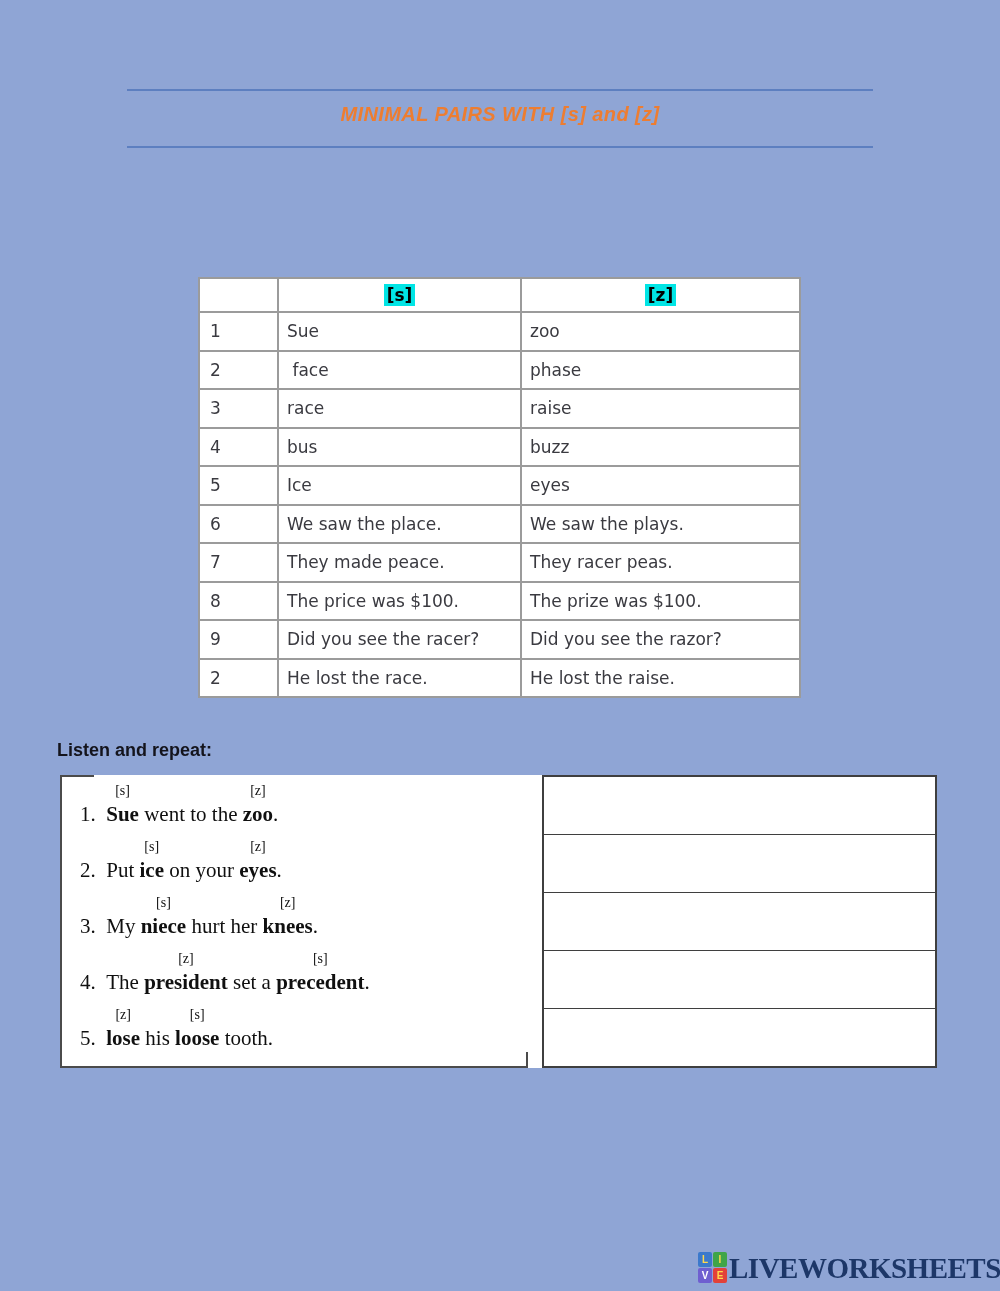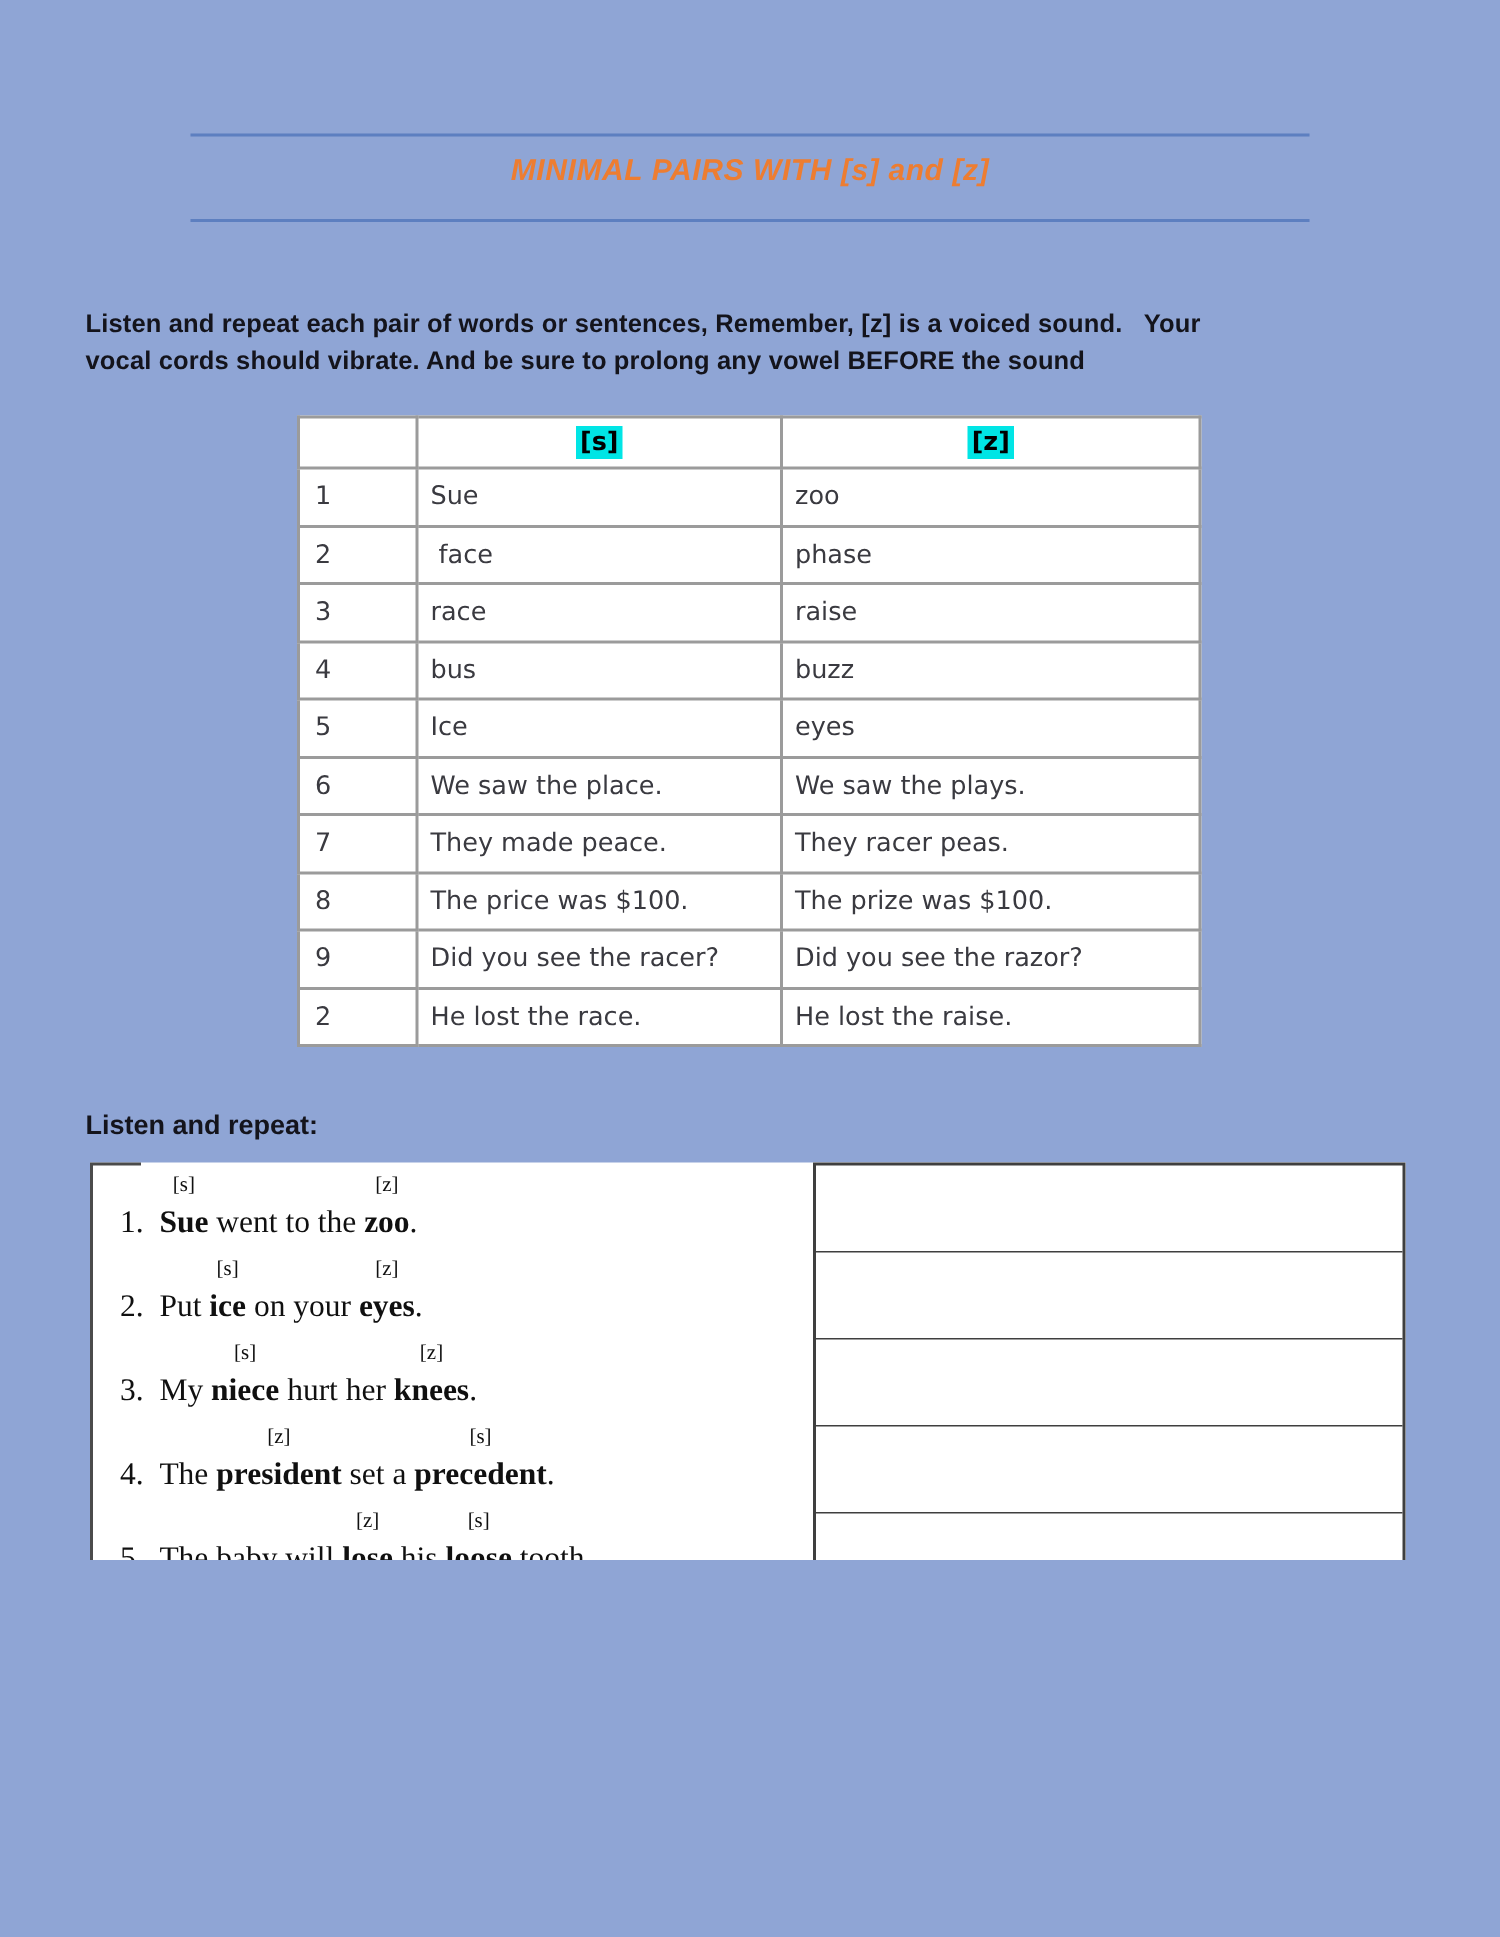--- a/index.html
+++ b/index.html
@@ -1,17 +1,17 @@
 <!DOCTYPE html>
 <html><head>
 <meta charset="utf-8">
 <style>
   html,body { margin:0; padding:0; background:#8fa5d5; }
   #canvas {
-    position:relative; width:1000px; height:1040px; background:#8fa5d5;
+    position:relative; width:1000px; height:1291px; background:#8fa5d5;
     font-family:"Liberation Sans", sans-serif; overflow:hidden;
   }
 
   
   .rule { position:absolute; left:127px; width:746px; height:0; border-top:2px solid #5d7fc0; }
   .page-title {
     position:absolute; left:0; top:103px; width:1000px; text-align:center;
     font-size:20px; font-weight:bold; font-style:italic; color:#ED7D31; letter-spacing:0.4px;
   }
 
@@ -78,22 +78,20 @@
 </style>
 </head>
 <body>
 
 <div id="canvas" style="background: rgb(143, 165, 213);">
 
   <div class="rule" style="top: 89px; border-top-color: rgb(93, 127, 192);"></div>
   <div class="page-title" style="color: rgb(237, 125, 49);">MINIMAL PAIRS WITH [s] and [z]</div>
   <div class="rule" style="top: 146px; border-top-color: rgb(93, 127, 192);"></div>
 
-  <div class="instructions">Listen and repeat each pair of words or sentences, Remember, [z] is a voiced sound.   Your
-vocal cords should vibrate. And be sure to prolong any vowel BEFORE the sound</div>
 
   <table class="pairs-table">
     <colgroup>
         <col style="width:79px">
         <col style="width:243px">
         <col style="width:279px">
       </colgroup>
     <thead>
       <tr>
         <th></th>
@@ -231,23 +229,20 @@
               <span class="seg-label">[s]</span>
               <span class="seg-text b">precedent</span>
             </span><span class="seg">
               <span class="seg-label"></span>
               <span class="seg-text">.</span>
             </span></div>
           <div class="sentence"><span class="seg">
               <span class="seg-label"></span>
               <span class="seg-text">5.  </span>
             </span><span class="seg">
-              <span class="seg-label"></span>
-              <span class="seg-text">The baby will </span>
-            </span><span class="seg">
               <span class="seg-label">[z]</span>
               <span class="seg-text b">lose</span>
             </span><span class="seg">
               <span class="seg-label"></span>
               <span class="seg-text"> his </span>
             </span><span class="seg">
               <span class="seg-label">[s]</span>
               <span class="seg-text b">loose</span>
             </span><span class="seg">
               <span class="seg-label"></span>

